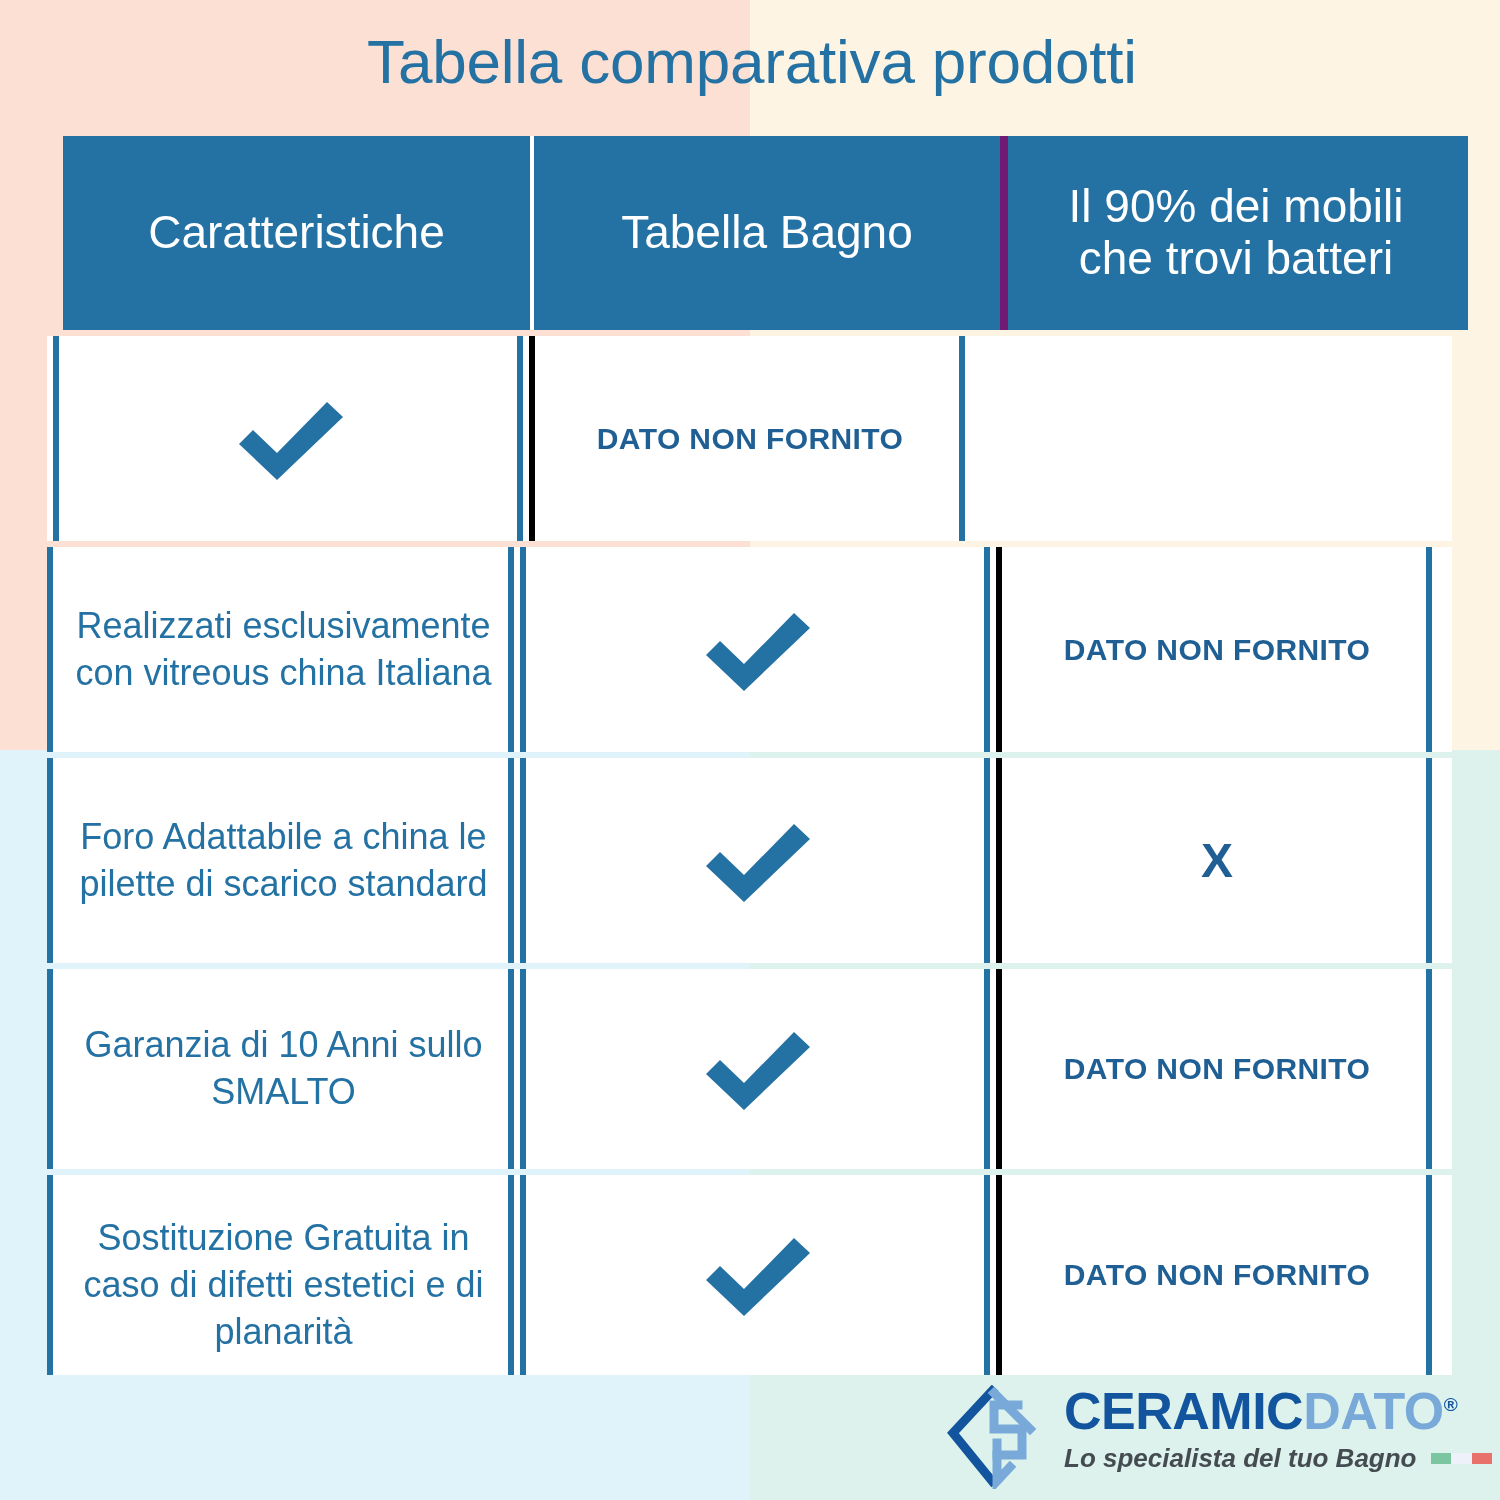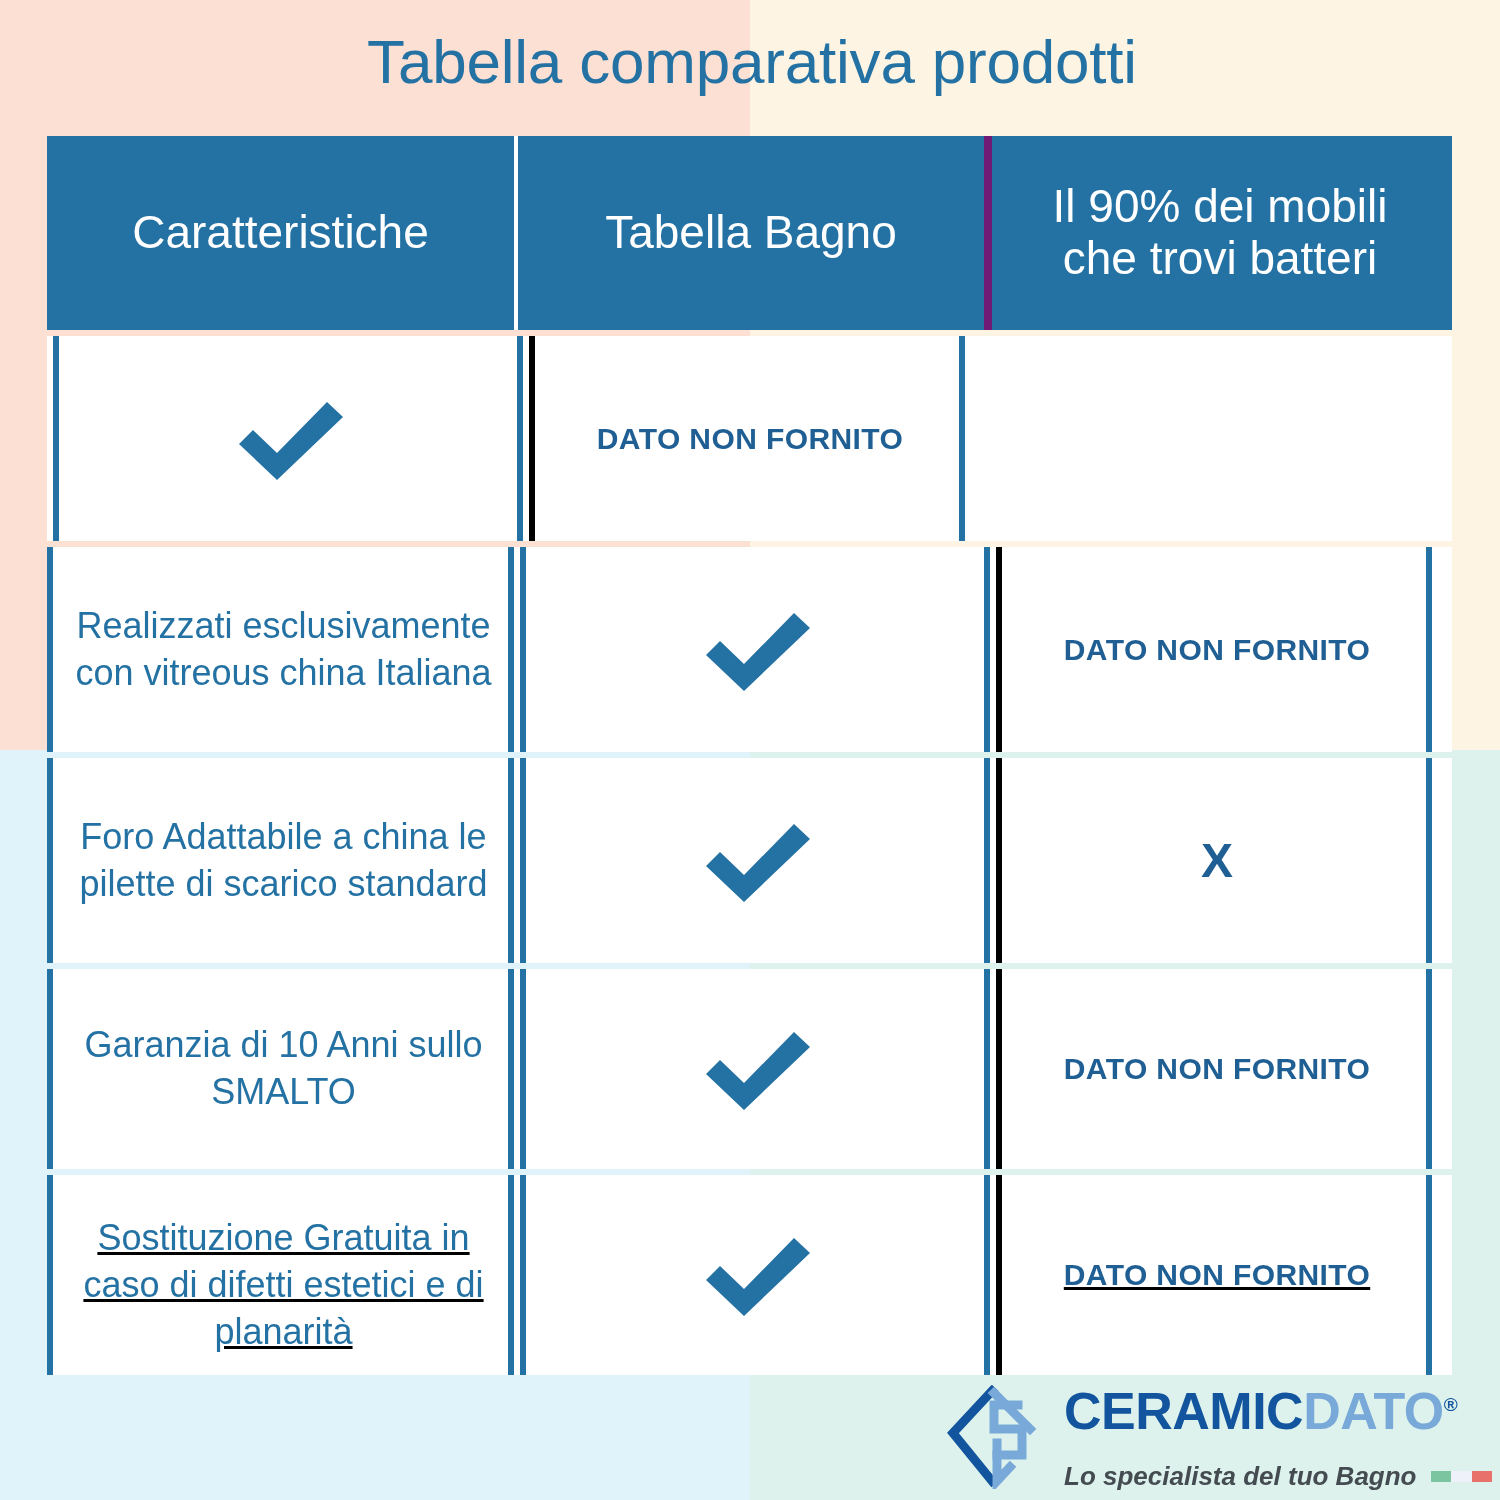--- a/index.html
+++ b/index.html
@@ -25,21 +25,21 @@
   }
 
   
   #table{
     position:absolute;z-index:2;left:47px;top:136px;
     width:1405px;
   }
   .row{display:flex;width:100%;}
 
   
-  #header-row{height:194px;background:#2471a3;}
+  #header-row{height:194px;background:#2471a3;margin-left:16px;}
   #header-row .cell{
     display:flex;align-items:center;justify-content:center;
     color:#ffffff;font-size:46px;font-weight:400;line-height:1.12;
     text-align:center;box-sizing:border-box;
   }
   #header-row .cell.c1{width:467px;}
   #header-row .cell.c2{width:470px;border-left:4px solid #ffffff;}
   #header-row .cell.c3{width:464px;border-left:8px solid #701a75;}
 
   
@@ -86,21 +86,21 @@
   }
   .data-row .c3::after{
     content:"";position:absolute;right:0;top:0;bottom:0;width:6px;background:#2471a3;
   }
 
   
   #row-0{height:205px;}
   #row-1{height:205px;}
   #row-2{height:205px;}
   #row-3{height:200px;}
-  #row-4{height:200px;text-decoration:underline;}
+  #row-4{height:200px;}
 
   
   #row-4 .c1{align-items:flex-start;padding-top:40px;}
   #row-4 .c1 .txt{display:block;}
 
   
   .check{display:block;}
 
   
   #logo{
@@ -111,21 +111,21 @@
   #logo-mark{width:106px;height:104px;flex:none;margin-top:2px;}
   #logo-text{margin-left:14px;padding-top:2px;}
   #logo-wordmark{
     font-size:52px;font-weight:bold;letter-spacing:-0.5px;
     line-height:1.0;white-space:nowrap;
   }
   #logo-wordmark .w1{color:#12559e;}
   #logo-wordmark .w2{color:#79a9d8;}
   #logo-wordmark .reg{color:#12559e;font-size:19px;vertical-align:super;}
   #logo-tagline{
-    margin-top:24px;display:flex;align-items:center;
+    margin-top:6px;display:flex;align-items:center;
     color:#444c52;font-size:26px;font-style:italic;font-weight:bold;
     white-space:nowrap;
   }
   #flag{display:inline-block;margin-left:14px;width:62px;height:11px;}
   #flag i{display:block;float:left;height:11px;width:20.6px;}
   #flag .g{background:#7bc6a0;}
   #flag .w{background:#eef0fa;}
   #flag .r{background:#e8716b;}
 </style>
 </head>

